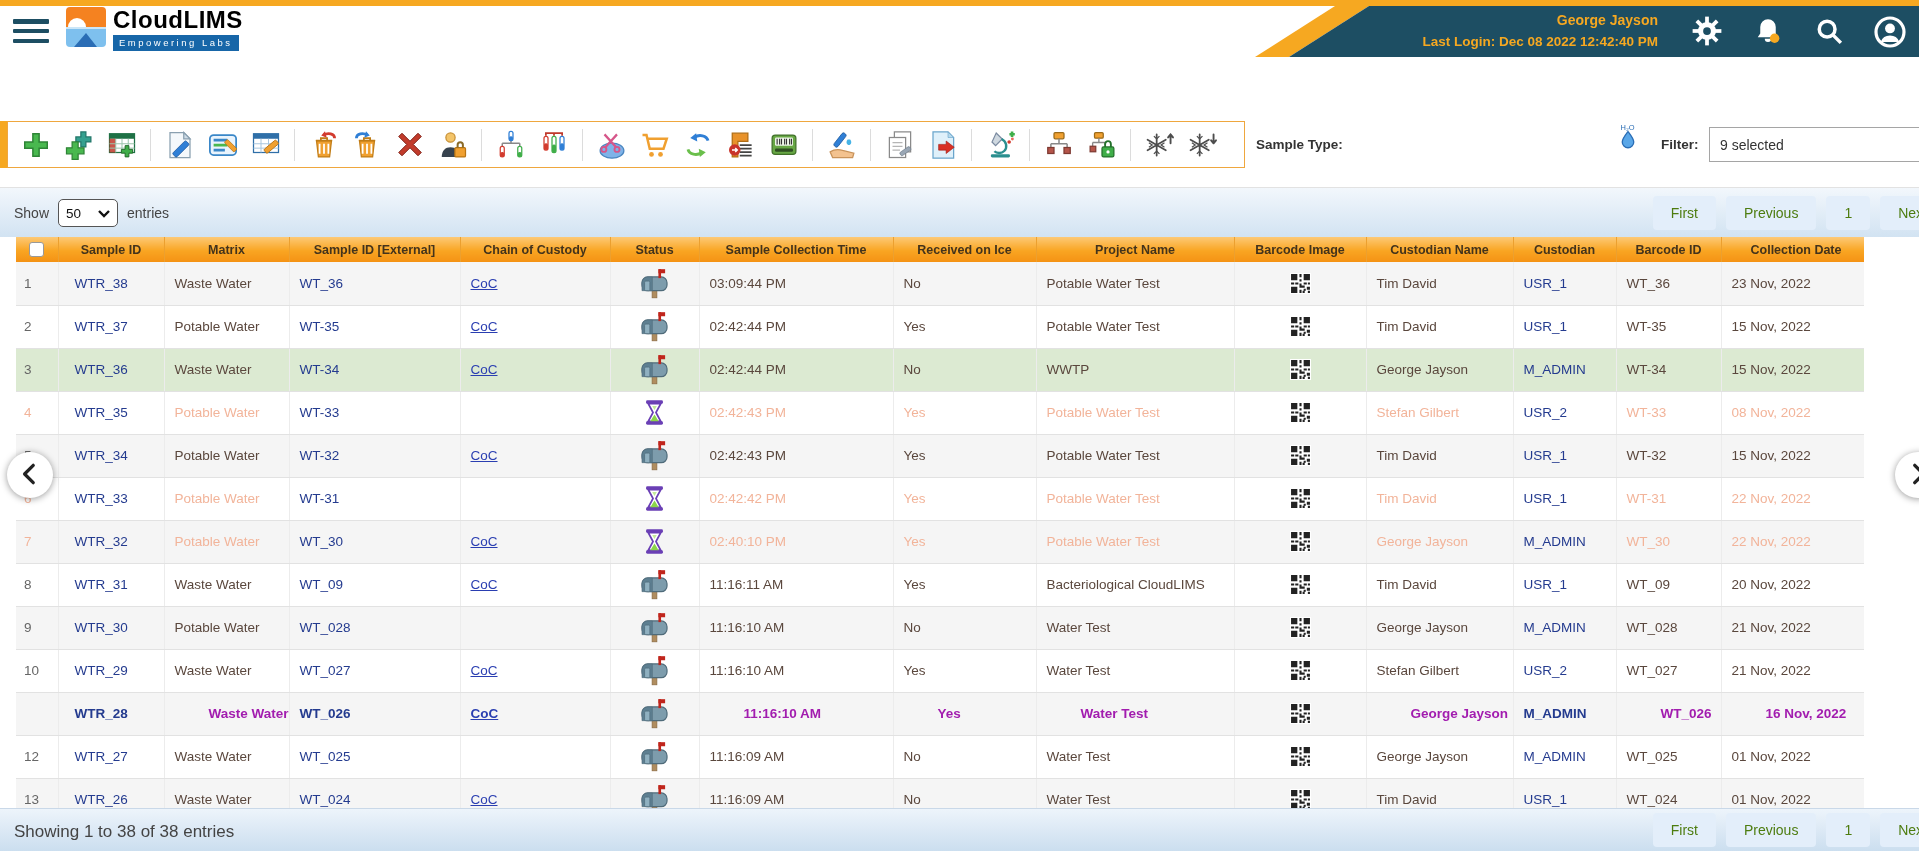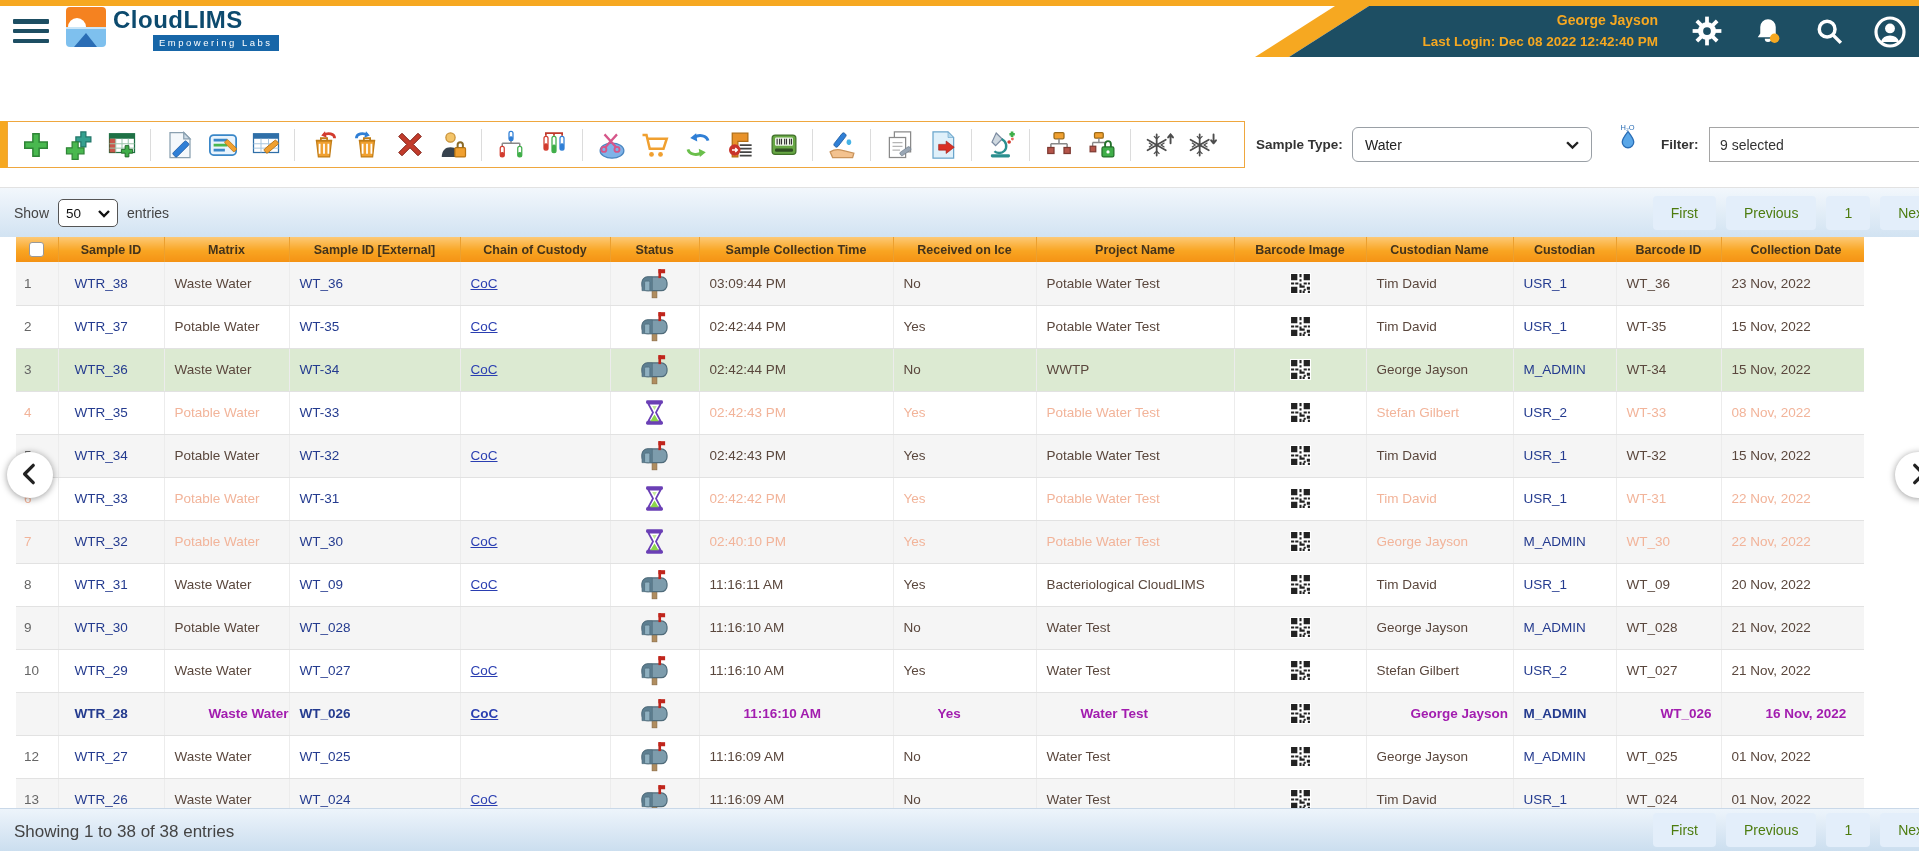--- a/index.html
+++ b/index.html
@@ -7,22 +7,22 @@
   body { font-family:"Liberation Sans", sans-serif; background:#fff; }
   .screen { position:relative; width:1919px; height:851px; overflow:hidden; background:#fff; }
 
   
   .top-strip { position:absolute; left:0; top:0; width:100%; height:6px; background:#f6a821; z-index:4; }
   .app-header { position:absolute; top:6px; left:0; width:100%; height:51px; background:#fff; z-index:3; }
   .hamburger { position:absolute; left:13px; top:11px; width:36px; height:28px; background:none; border:none; cursor:pointer; display:flex; flex-direction:column; justify-content:space-between; padding:2px 0; }
   .hamburger div { height:4.5px; background:#1d4e63; border-radius:1px; }
   .logo { position:absolute; left:66px; top:1px; display:flex; gap:7px; align-items:flex-start; }
   .logo-badge { width:40px; height:40px; border-radius:4px; overflow:hidden; flex:0 0 auto; }
-  .brand-name { font-size:24px; font-weight:700; color:#0c4a6e; line-height:1.05; letter-spacing:.5px; }
-  .tagline { display:inline-block; background:#1766a8; color:#fff; font-size:9.5px; letter-spacing:2.5px; padding:2.5px 6px; margin-top:1px;margin-left:40px; }
+  .brand-name { font-size:24px; font-weight:700; color:#000000; line-height:1.05; letter-spacing:.5px; }
+  .tagline { display:inline-block; background:#1766a8; color:#fff; font-size:9.5px; letter-spacing:2.5px; padding:2.5px 6px; margin-top:1px; }
 
   .header-right { position:absolute; top:0; right:0; width:680px; height:100%; }
   .hr-stripe { position:absolute; inset:0; background:#f6a821; clip-path:polygon(96px 0,130px 0,50px 100%,16px 100%); }
   .hr-teal { position:absolute; inset:0; background:#1d4e63; clip-path:polygon(130px 0,100% 0,100% 100%,50px 100%); display:flex; align-items:center; justify-content:flex-end; gap:29px; padding-right:13px; }
   .user-info { text-align:right; color:#f6a821; font-weight:700; font-size:13.5px; line-height:1.55; margin-right:4px; }
   .user-info .uname { font-size:14px; }
   .hdr-icon-btn { background:none; border:none; width:32px; height:32px; padding:0; cursor:pointer; position:relative; flex:0 0 auto; }
 
   
   .title-bar { position:absolute; top:57px; left:0; width:100%; height:44px; background:#fff; border-bottom:1px solid #eaeaea; display:flex; align-items:center; padding-left:14px; gap:15px; z-index:2; }
@@ -335,28 +335,20 @@
                 <path d="M10.5 2.5v19M2.3 7.3l16.4 9.4M18.7 7.3L2.3 16.7"></path>
               </g>
               <g stroke="#4d4d4d" stroke-width="1.1" fill="none">
                 <path d="M8 4l2.5 2.5L13 4M8 20l2.5-2.5L13 20M3.5 10l3 2-3 2M17.5 10l-3 2 3 2"></path>
               </g>
               <path d="M23 10.5v-8M23 10.5l-2.2-2.7M23 10.5l2.2-2.7" stroke="#4d4d4d" stroke-width="1.7" fill="none" stroke-linecap="round"></path>
             </svg></span></button>
       </div>
 
     <span class="sample-type-label">Sample Type:</span>
-    <div class="sample-type-select">
-      <span>Water</span>
-      <span>
-        <svg viewBox="0 0 12 8" width="13" height="9">
-            <path d="M1 1l5 5 5-5" stroke="#222" stroke-width="2.2" fill="none"></path>
-          </svg>
-      </span>
-    </div>
 
     <button class="h2o-wrap">
       <span>
         <svg viewBox="0 0 24 30" width="26" height="32">
           <text x="5" y="7" font-size="7" fill="#2a6db5" font-family="Liberation Sans, sans-serif">H₂O</text>
           <path d="M12 8c3.2 4.2 5.4 7 5.4 9.8a5.4 5.4 0 01-10.8 0C6.6 15 8.8 12.2 12 8z" fill="#5aa7e8" stroke="#2a6db5" stroke-width="1.2"></path>
         </svg>
       </span>
     </button>
 

